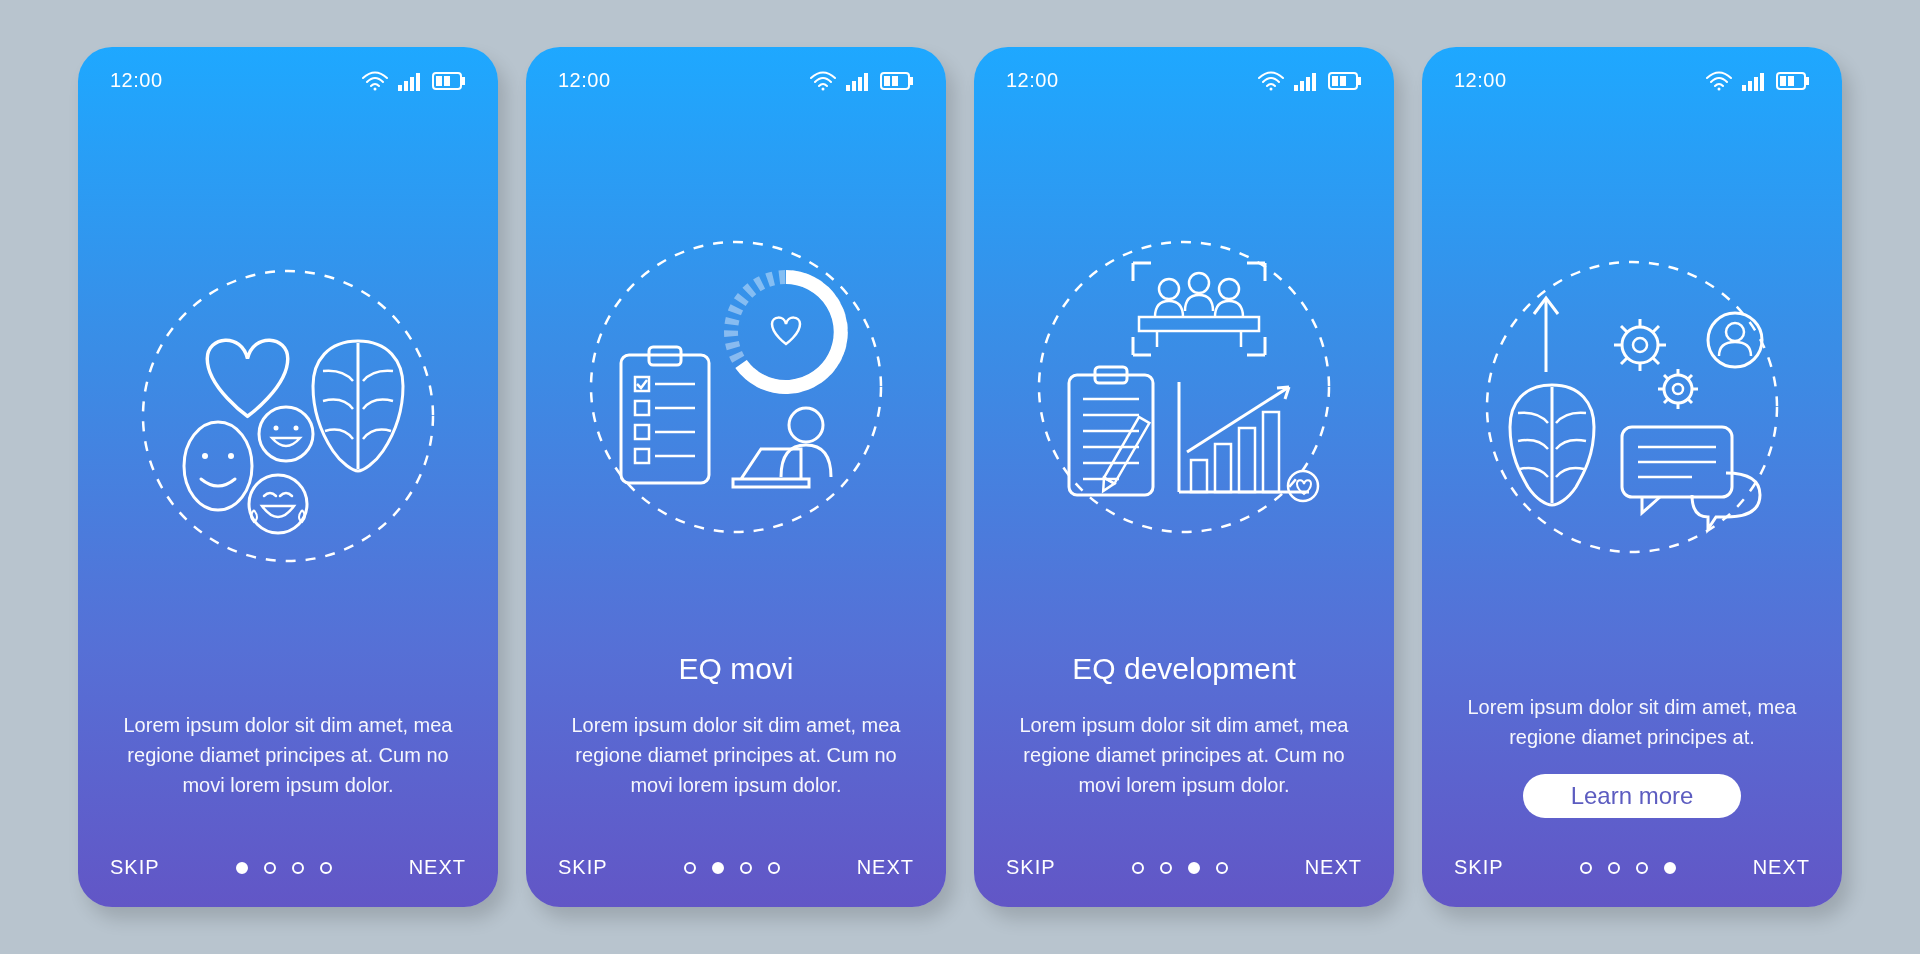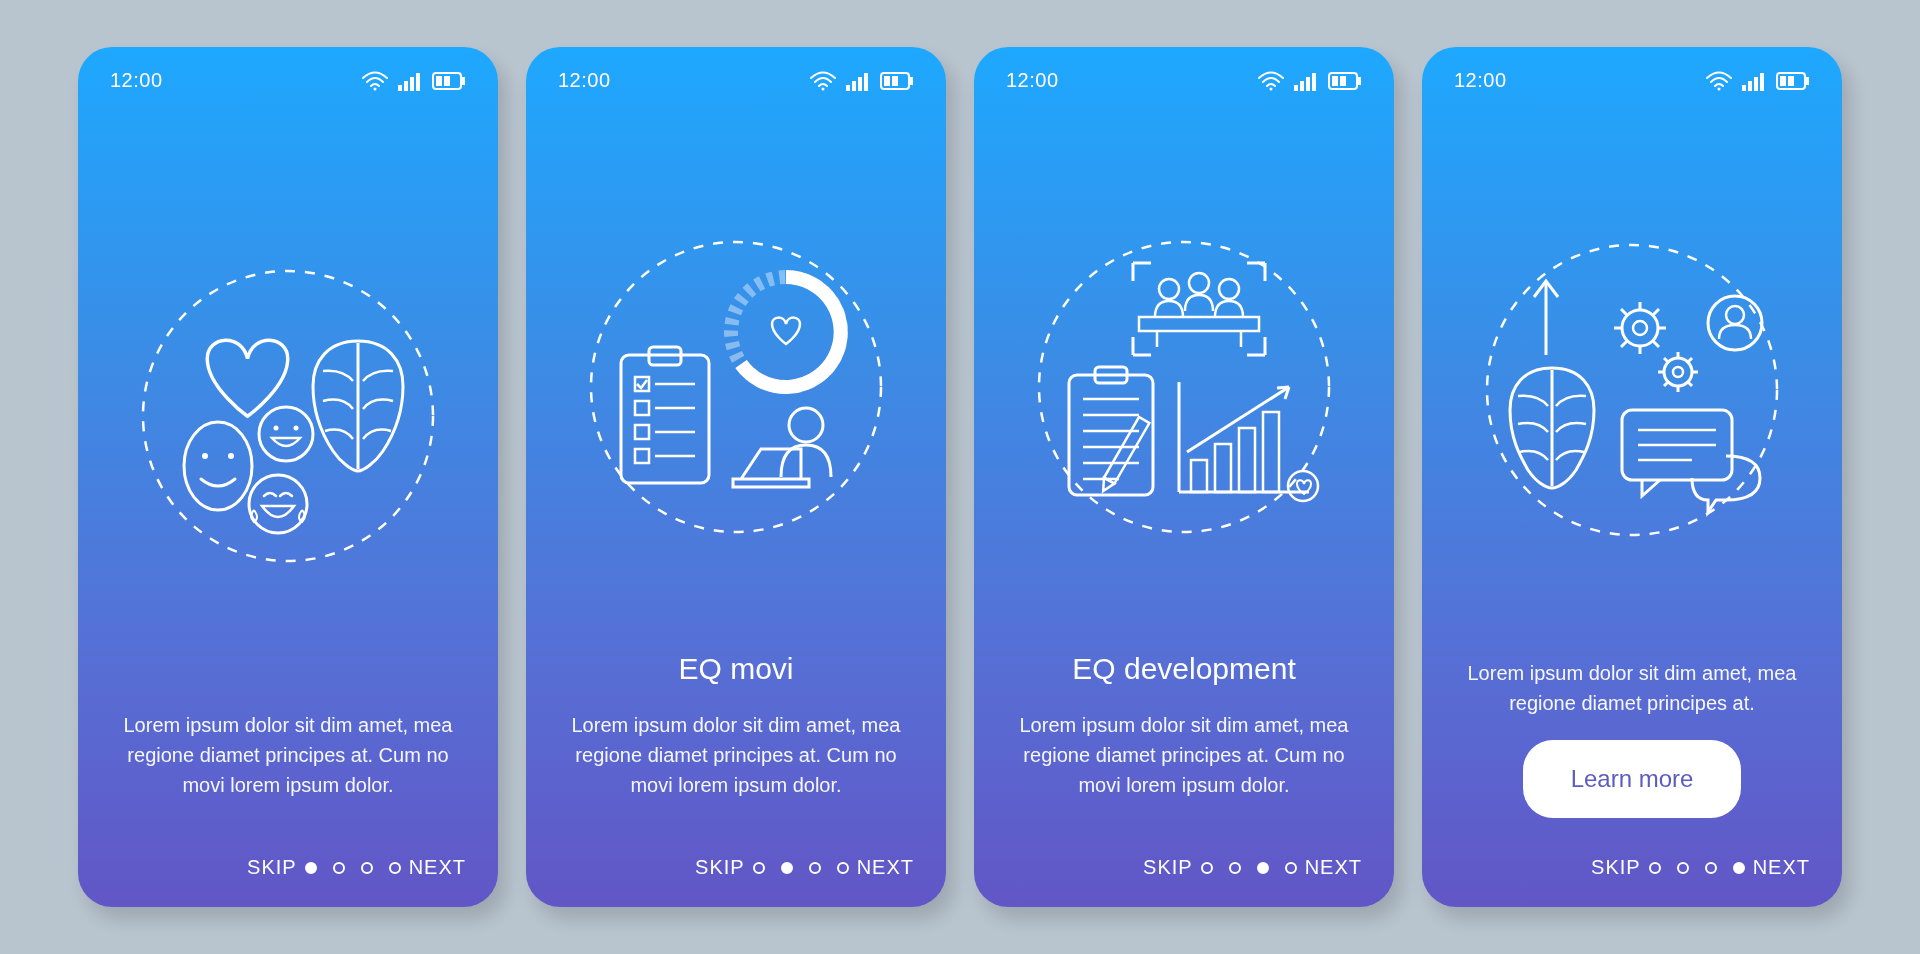--- a/index.html
+++ b/index.html
@@ -54,29 +54,29 @@
     font-size: 20px;
     line-height: 1.5;
     opacity: .95;
     margin-bottom: 18px;
   }
   .cta {
     display: inline-block;
     background: #fff;
     color: #5c5cc0;
     border-radius: 30px;
-    padding: 25px 48px;
+    padding: 8px 48px;
     font-size: 24px;
     border: none;
     cursor: pointer;
     margin-top: 4px;
   }
   .footer {
     display: flex;
-    justify-content: flex-end;
+    justify-content: space-between;
     align-items: center;
     font-size: 20px;
     letter-spacing: 1px;
     padding-top: 30px;
     gap: 8px;
   }
   .dots { display: flex; gap: 16px; }
   .dot {
     width: 12px; height: 12px; border-radius: 50%;
     border: 2px solid #fff;

